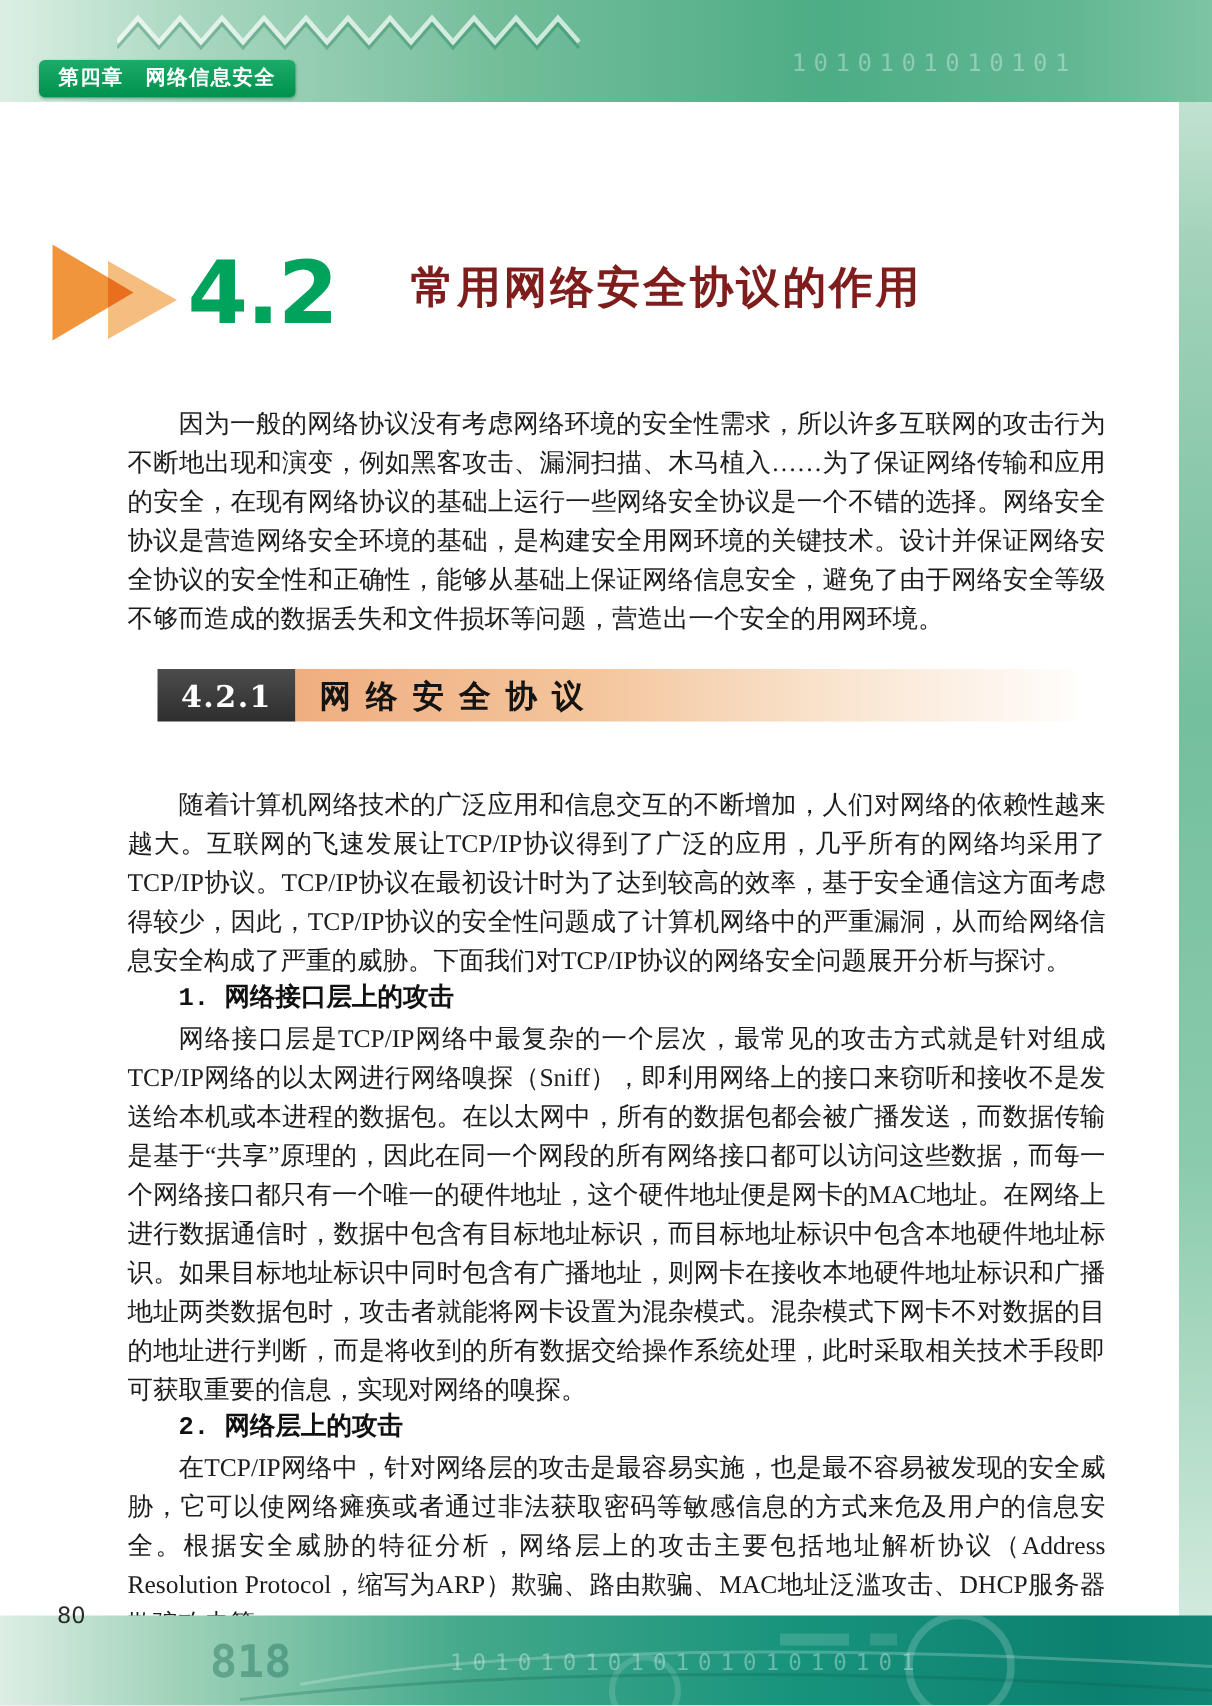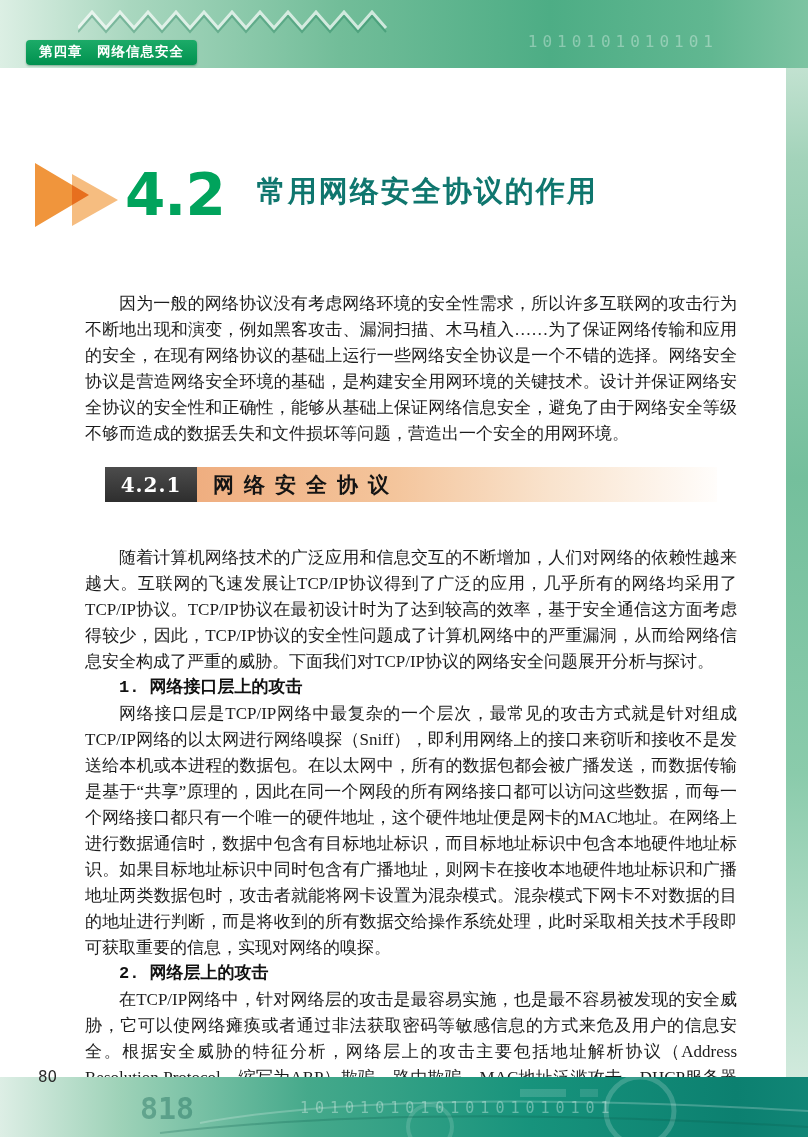--- a/index.html
+++ b/index.html
@@ -67,29 +67,29 @@
     position:absolute;left:37px;top:12px;width:0;height:0;
     border-top:26px solid transparent;border-bottom:26px solid transparent;
     border-left:46px solid #f6bd80;mix-blend-mode:multiply;
   }
   .sec-num{
     font-family:"DejaVu Sans","Liberation Sans",sans-serif;
     font-size:58px;font-weight:800;color:#00a35c;line-height:1;letter-spacing:-1px;
   }
   .sec-title{
     font-family:"DejaVu Sans","Liberation Sans",sans-serif;
-    font-size:29px;font-weight:900;color:#0f766e;margin-left:32px;letter-spacing:2px;
+    font-size:29px;font-weight:900;color:#7f1d1d;margin-left:49px;letter-spacing:2px;
     padding-bottom:6px;
   }
   
   .para{
     margin:0;font-size:17px;line-height:26px;text-align:justify;
     text-indent:2em;color:#1c1c1c;
   }
-  .intro{margin-top:59px;}
+  .intro{margin-top:38px;}
   .bold-head{
     margin:0;font-size:17px;line-height:26px;font-weight:bold;text-indent:2em;color:#111;font-family:Liberation Mono, monospace;
   }
   
   .sub-bar{display:flex;align-items:stretch;height:35px;margin:20px 0 0 20px;width:612px;}
   .sub-num{
     width:92px;flex:none;display:flex;align-items:center;justify-content:center;
     background:linear-gradient(180deg,#4c4c4c,#2e2e2e);
     color:#ffffff;font-size:20px;font-weight:bold;
     font-family:"DejaVu Serif","Liberation Serif",serif;letter-spacing:1px;text-align:right;

